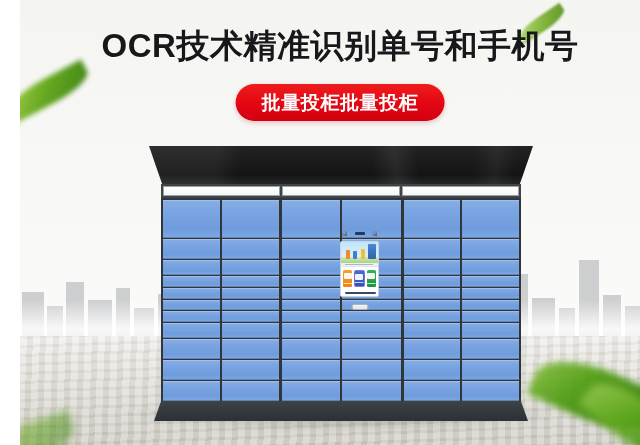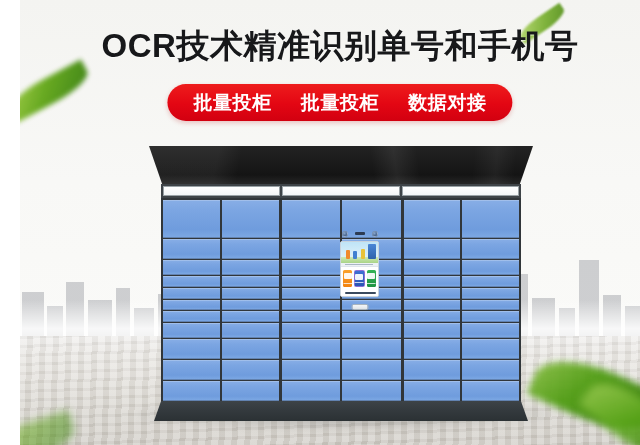--- a/index.html
+++ b/index.html
@@ -102,21 +102,21 @@
     color: #17181a;
     text-shadow: 0 1px 0 rgba(255,255,255,.6);
     white-space: nowrap;
   }
   .banner {
     position: absolute; left: 50%; top: 84px;
     transform: translateX(-50%);
     height: 37px;
     padding: 0 26px;
     display: flex; align-items: center; justify-content: center;
-    gap: 29px;
+    gap: 0;
     background: linear-gradient(180deg, #ee1c1c 0%, #e30613 55%, #d20010 100%);
     border-radius: 19px;
     box-shadow: 0 2px 5px rgba(180,0,10,.22);
   }
   .banner-item {
     color: #ffffff;
     font-size: 19px;
     font-weight: 700;
     letter-spacing: .6px;
     white-space: nowrap;
@@ -353,21 +353,20 @@
 
   <div class="leaf leaf-tl"></div>
   <div class="leaf leaf-title"></div>
   <div class="leaf leaf-bl"></div>
 
   <div class="headline">OCR技术精准识别单号和手机号</div>
 
   <div class="banner">
     <span class="banner-item">批量投柜</span>
     <span class="banner-item">批量投柜</span>
-    <span class="banner-item">数据对接</span>
   </div>
 
   <div id="cabinet">
 
     <div class="canopy"></div>
 
     <div class="header-strip">
       <div class="header-panel"></div>
       <div class="header-panel mid"></div>
       <div class="header-panel"></div>

